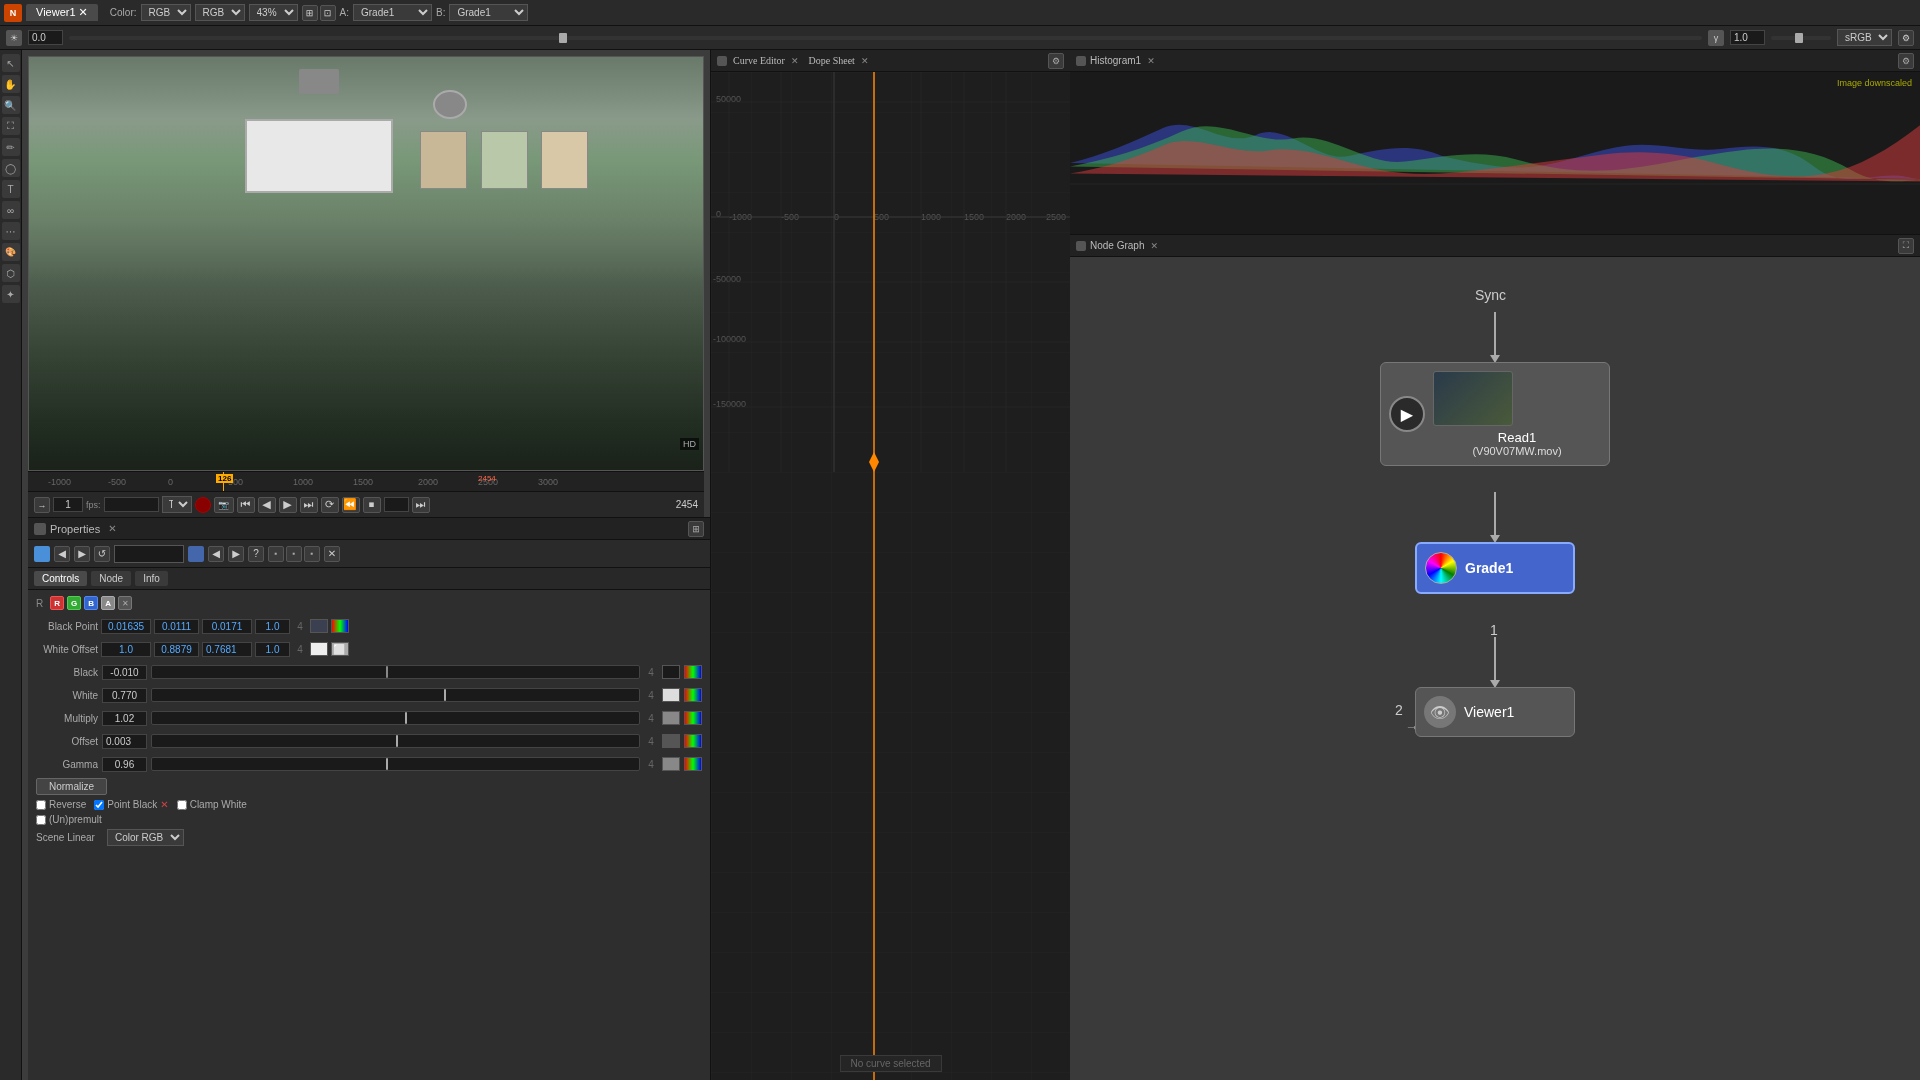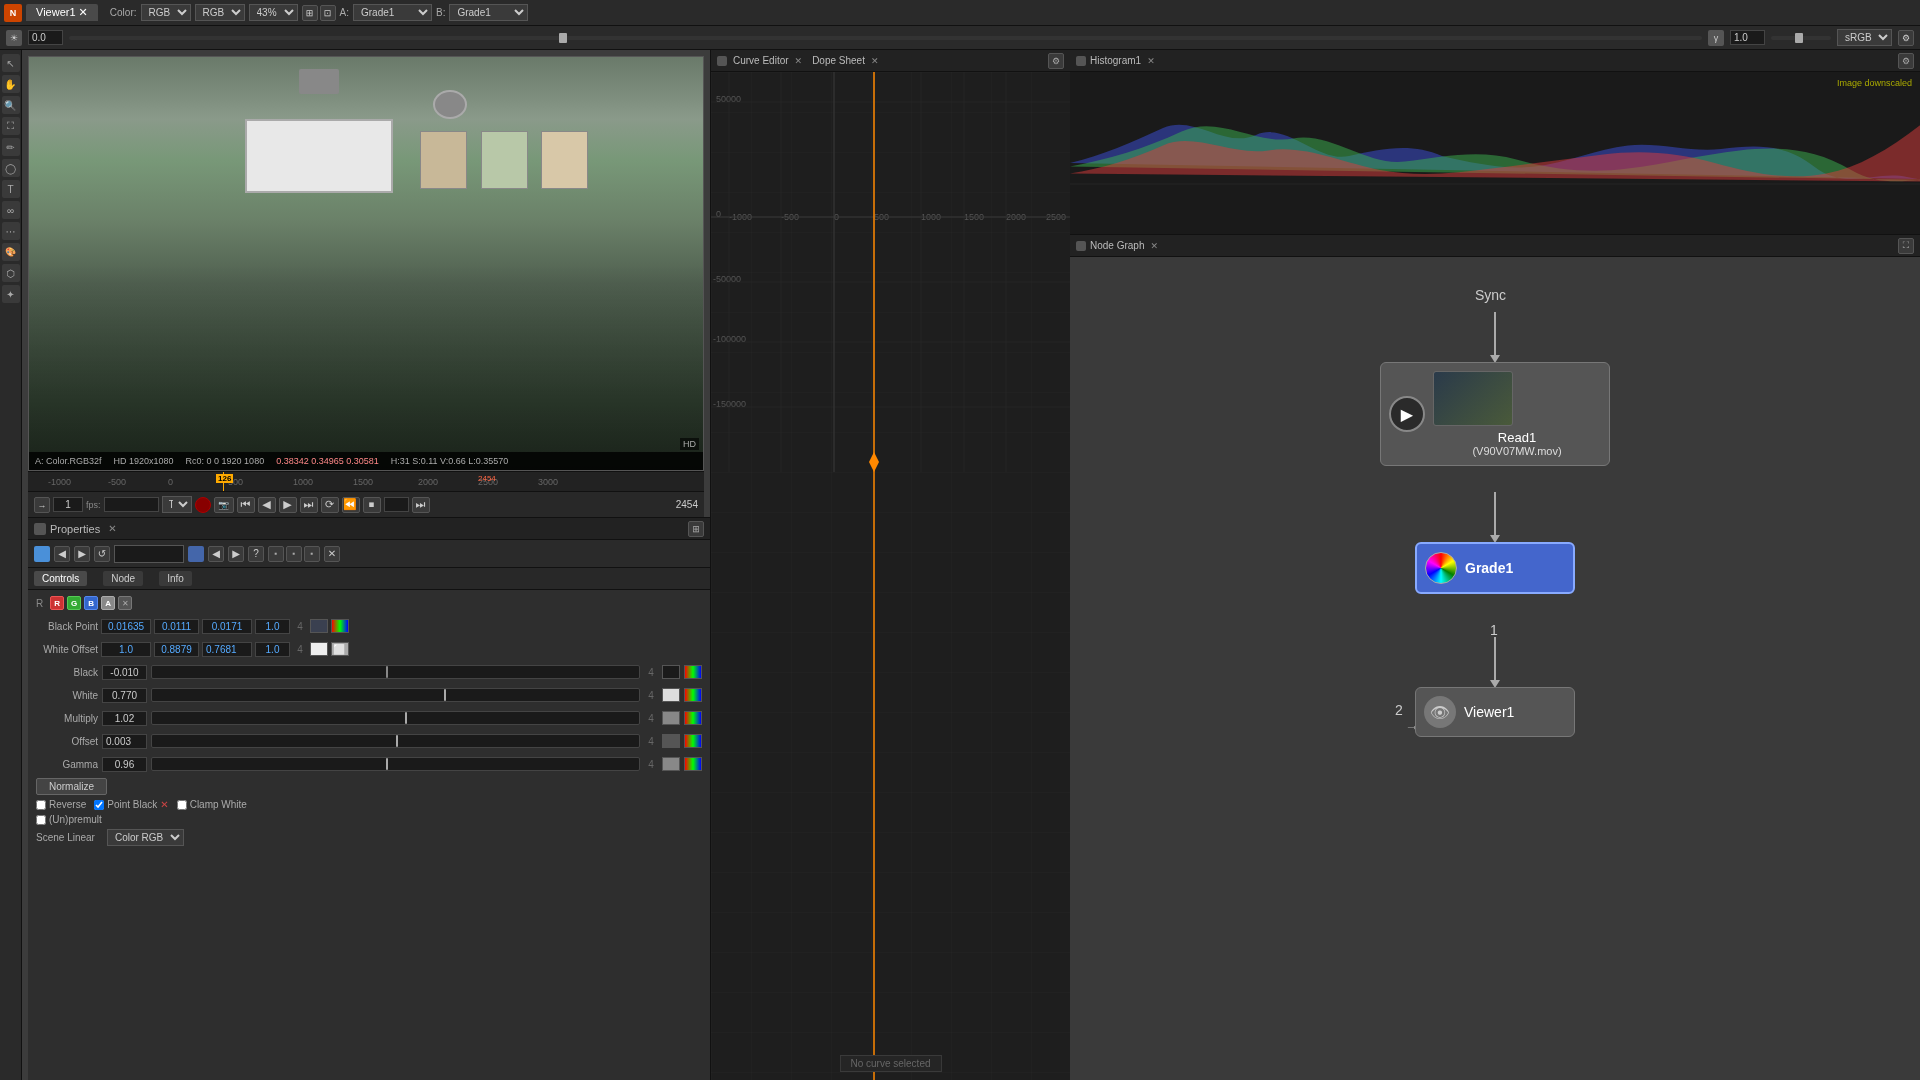--- a/index.html
+++ b/index.html
@@ -97,27 +97,20 @@
 
           <div style="position:absolute;bottom:0;left:0;right:0;height:50%;background:linear-gradient(180deg,transparent,rgba(0,0,0,0.3));"></div>
 
           <div style="position:absolute;top:18%;left:58%;width:7%;height:14%;background:#c8b898;border:1px solid #888;"></div>
           <div style="position:absolute;top:18%;left:67%;width:7%;height:14%;background:#b8c8a8;border:1px solid #888;"></div>
           <div style="position:absolute;top:18%;left:76%;width:7%;height:14%;background:#d8c8a8;border:1px solid #888;"></div>
         </div>
 
         <div style="position:absolute;bottom:20px;right:4px;background:rgba(0,0,0,0.6);color:#aaa;font-size:9px;padding:1px 3px;">HD</div>
 
-        <div style="position:absolute;bottom:0;left:0;right:0;height:18px;background:rgba(0,0,0,0.8);display:flex;align-items:center;padding:0 6px;font-size:9px;color:#aaa;gap:12px;">
-          <span>A: Color.RGB32f</span>
-          <span>HD 1920x1080</span>
-          <span>Rc0: 0 0 1920 1080</span>
-          <span style="color:#f88;">0.38342 0.34965 0.30581</span>
-          <span>H:31 S:0.11 V:0.66 L:0.35570</span>
-        </div>
       </div>
 
       <div style="height:20px;margin:0 6px;background:#222;display:flex;align-items:center;padding:0 8px;font-size:9px;color:#666;position:relative;border-top:1px solid #111;">
         <span style="position:absolute;left:20px;">-1000</span>
         <span style="position:absolute;left:80px;">-500</span>
         <span style="position:absolute;left:140px;">0</span>
         <span style="position:absolute;left:200px;">500</span>
         <span style="position:absolute;left:265px;">1000</span>
         <span style="position:absolute;left:325px;">1500</span>
         <span style="position:absolute;left:390px;">2000</span>
@@ -177,21 +170,21 @@
           <div style="width:16px;height:16px;background:#3a3a3a;border:1px solid #555;border-radius:2px;display:flex;align-items:center;justify-content:center;font-size:10px;color:#ccc;cursor:pointer;">▶</div>
           <div style="width:16px;height:16px;background:#3a3a3a;border:1px solid #555;border-radius:2px;display:flex;align-items:center;justify-content:center;font-size:10px;color:#ccc;cursor:pointer;">?</div>
           <div style="display:flex;gap:2px;">
             <div style="width:16px;height:16px;background:#3a3a3a;border:1px solid #555;border-radius:2px;cursor:pointer;display:flex;align-items:center;justify-content:center;font-size:8px;color:#aaa;">▪</div>
             <div style="width:16px;height:16px;background:#3a3a3a;border:1px solid #555;border-radius:2px;cursor:pointer;display:flex;align-items:center;justify-content:center;font-size:8px;color:#aaa;">▪</div>
             <div style="width:16px;height:16px;background:#3a3a3a;border:1px solid #555;border-radius:2px;cursor:pointer;display:flex;align-items:center;justify-content:center;font-size:8px;color:#aaa;">▪</div>
           </div>
           <div style="width:16px;height:16px;background:#3a3a3a;border:1px solid #555;border-radius:2px;display:flex;align-items:center;justify-content:center;font-size:10px;color:#ccc;cursor:pointer;">✕</div>
         </div>
 
-        <div style="height:22px;background:#282828;display:flex;align-items:center;padding:0 6px;gap:16px;border-bottom:1px solid #111;">
+        <div style="height:22px;background:#282828;display:flex;align-items:center;padding:0 6px;gap:4px;border-bottom:1px solid #111;">
           <span style="padding:2px 8px;background:#4a4a4a;border-radius:2px;cursor:pointer;font-size:10px;color:#fff;">Controls</span>
           <span style="padding:2px 8px;background:#3a3a3a;border-radius:2px;cursor:pointer;font-size:10px;color:#ccc;">Node</span>
           <span style="padding:2px 8px;background:#3a3a3a;border-radius:2px;cursor:pointer;font-size:10px;color:#ccc;">Info</span>
         </div>
 
         <div style="padding:6px 8px;overflow-y:auto;flex:1;">
 
           <div style="display:flex;align-items:center;gap:3px;margin-bottom:6px;">
             <span style="font-size:10px;color:#888;margin-right:4px;">R</span>
             <div style="width:14px;height:14px;background:#cc3333;border-radius:2px;border:1px solid #ee5555;display:flex;align-items:center;justify-content:center;font-size:8px;font-weight:bold;color:white;cursor:pointer;">R</div>
@@ -310,21 +303,21 @@
             <select style="background:#3a3a3a;border:1px solid #555;color:#ccc;font-size:10px;padding:1px 3px;margin-left:4px;">
               <option>Color RGB</option>
             </select>
           </div>
         </div>
       </div>
     </div>
 
     <div style="width:360px;background:#2a2a2a;display:flex;flex-direction:column;border-left:1px solid #111;flex-shrink:0;">
 
-      <div style="height:22px;background:#222;display:flex;align-items:center;padding:0 6px;gap:6px;border-bottom:1px solid #111;">
+      <div style="height:22px;background:#222;display:flex;align-items:center;padding:0 6px;gap:6px;border-bottom:1px solid #111;font-family:Liberation Serif, serif;">
         <div style="width:10px;height:10px;background:#555;border-radius:2px;"></div>
         <span style="font-size:10px;color:#bbb;">Curve Editor</span>
         <span style="font-size:9px;color:#888;cursor:pointer;">✕</span>
         <span style="font-size:10px;color:#bbb;cursor:pointer;margin-left:4px;">Dope Sheet</span>
         <span style="font-size:9px;color:#888;cursor:pointer;">✕</span>
         <div style="flex:1;"></div>
         <div style="width:16px;height:16px;background:#3a3a3a;border:1px solid #555;border-radius:2px;display:flex;align-items:center;justify-content:center;font-size:9px;color:#aaa;cursor:pointer;">⚙</div>
       </div>
 
       <div style="flex:1;background:#1e1e1e;position:relative;overflow:hidden;">

